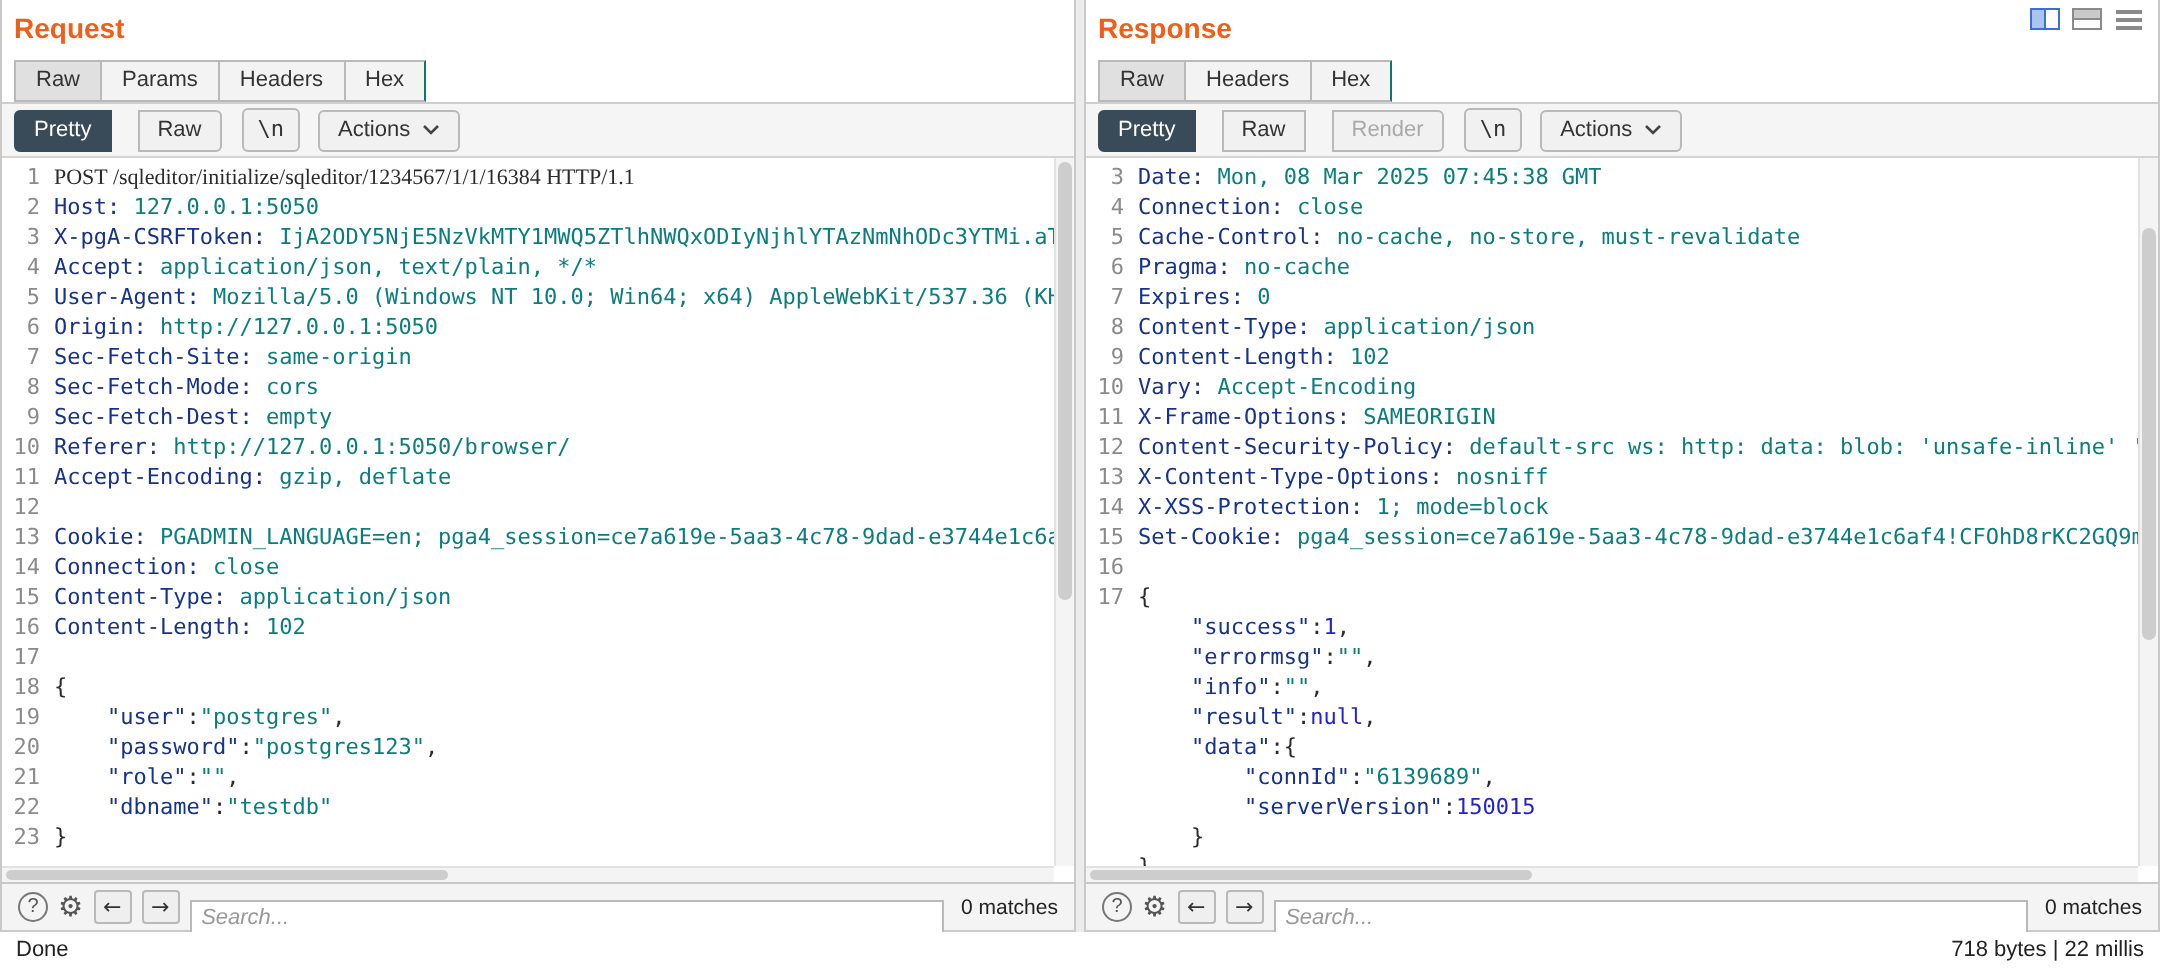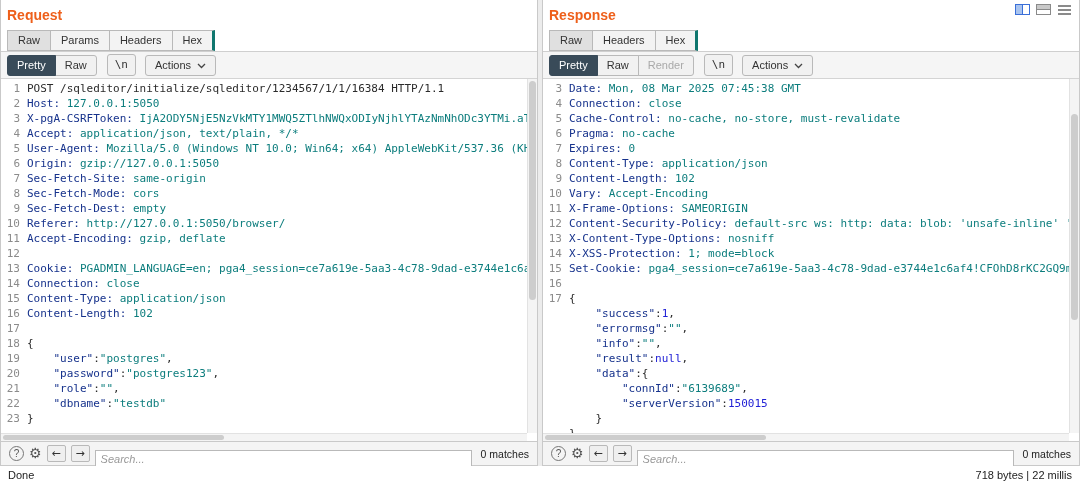--- a/index.html
+++ b/index.html
@@ -14,39 +14,39 @@
   .divider { width: 4px; background: #ececec; }
 
   .panel-head { height: 26px; padding: 6px 6px 0; position: relative; }
   .panel-title { color: var(--title-orange, #ee5f1a); font-weight: bold; font-size: 14px; }
 
   .win-icons { position: absolute; top: 4px; right: 8px; display: flex; gap: 6px; align-items: center; }
   .win-icons svg { display: block; cursor: default; }
 
   .tabs-row { padding: 4px 6px 0; border-bottom: 1px solid #cfcfcf; display: flex; }
   .tab { font-family: inherit; font-size: 11px; padding: 3px 10px 4px; background: #f3f3f3; border: 1px solid #b9b9b9; border-right: none; color: #333; cursor: default; }
-  .tab:last-child { border-right: 3px solid #0f766e; }
+  .tab:last-child { border-right: 1px solid #0f766e; }
   .tab.active { background: #e0e0e0; }
 
   .toolbar { height: 27px; background: #f5f5f5; border-bottom: 1px solid #d4d4d4; display: flex; align-items: center; padding: 0 6px; flex-shrink: 0; }
-  .modes { display: flex; }
+  .modes { display: flex; gap: 14px; }
   .seg { font-family: inherit; font-size: 11px; padding: 3px 9px 4px; border: 1px solid #b9b9b9; background: #f1f1f1; color: #333; margin-right: -1px; cursor: default; }
   .seg:first-child { border-radius: 3px 0 0 3px; }
   .seg:last-child { border-radius: 0 3px 3px 0; margin-right: 0; }
   .seg.active { background: var(--selected-mode-bg, #394b59); color: #fff; border-color: var(--selected-mode-bg, #394b59); position: relative; }
   .seg.disabled { color: #a9a9a9; }
   .btn-nl { margin-left: 10px; font-family: "DejaVu Sans Mono", monospace; font-size: 11px; padding: 3px 7px 4px; border: 1px solid #b9b9b9; background: #f1f1f1; border-radius: 3px; color: #333; }
   .btn-actions { margin-left: 9px; font-family: inherit; font-size: 11px; padding: 3px 9px 4px; border: 1px solid #b9b9b9; background: #f1f1f1; border-radius: 3px; color: #333; display: flex; align-items: flex-end; gap: 6px; }
 
   .editor { flex: 1; position: relative; overflow: hidden; background: #fff; min-height: 0; }
   .code { position: absolute; top: 0; left: 0; right: 10px; bottom: 8px; overflow: hidden; padding-top: 2px; font-family: "DejaVu Sans Mono", "Liberation Mono", monospace; font-size: 11px; }
   .line { display: flex; height: 15px; line-height: 15px; }
   .ln { flex: 0 0 26px; width: 26px; text-align: right; padding-right: 7px; color: var(--line-number, #8b8b8b); user-select: none; }
   .lt { white-space: pre; color: var(--plain-text, #2b2b2b); }
-  .c-p { color: var(--plain-text, #2b2b2b); }
+  .c-p { color: var(--plain-text, #2b2b2b); font-family: Liberation Serif, serif; }
   .c-h { color: var(--header-name, #16328c); }
   .c-v { color: var(--header-value, #0c7d7d); }
   .c-k { color: var(--header-name, #16328c); }
   .c-s { color: var(--header-value, #0c7d7d); }
   .c-d { color: var(--number-blue, #2121d6); }
   .c-b { color: var(--plain-text, #2b2b2b); }
 
   .vscroll { position: absolute; top: 0; right: 0; bottom: 8px; width: 10px; background: #f4f4f4; border-left: 1px solid #e2e2e2; }
   .vthumb { position: absolute; left: 1px; right: 1px; background: #cdcdcd; border-radius: 4px; }
   .hscroll { position: absolute; left: 0; right: 10px; bottom: 0; height: 8px; background: #f4f4f4; border-top: 1px solid #e2e2e2; }
@@ -136,21 +136,21 @@
             <div class="line">
               <span class="ln">4</span>
               <span class="lt"><span class="c-h">Accept:</span><span class="c-v"> application/json, text/plain, */*</span></span>
             </div>
             <div class="line">
               <span class="ln">5</span>
               <span class="lt"><span class="c-h">User-Agent:</span><span class="c-v"> Mozilla/5.0 (Windows NT 10.0; Win64; x64) AppleWebKit/537.36 (KHTML,</span></span>
             </div>
             <div class="line">
               <span class="ln">6</span>
-              <span class="lt"><span class="c-h">Origin:</span><span class="c-v"> gzip://127.0.0.1:5050</span></span>
+              <span class="lt"><span class="c-h">Origin:</span><span class="c-v"> http://127.0.0.1:5050</span></span>
             </div>
             <div class="line">
               <span class="ln">7</span>
               <span class="lt"><span class="c-h">Sec-Fetch-Site:</span><span class="c-v"> same-origin</span></span>
             </div>
             <div class="line">
               <span class="ln">8</span>
               <span class="lt"><span class="c-h">Sec-Fetch-Mode:</span><span class="c-v"> cors</span></span>
             </div>
             <div class="line">

